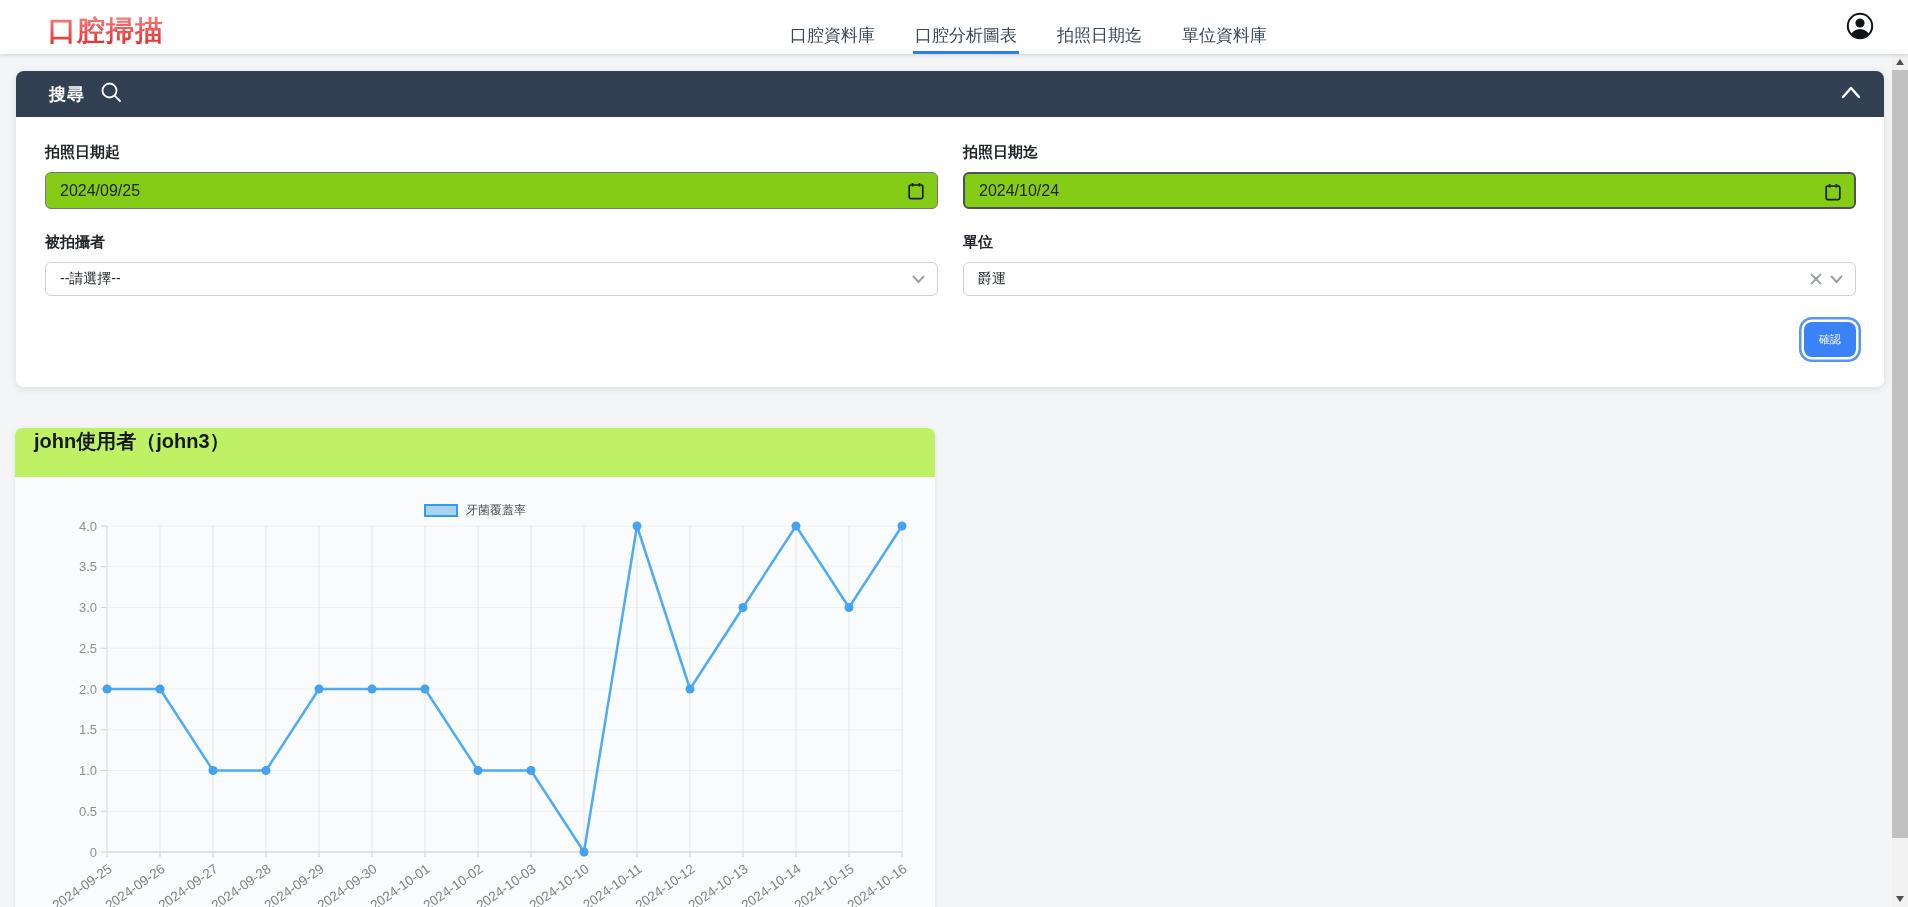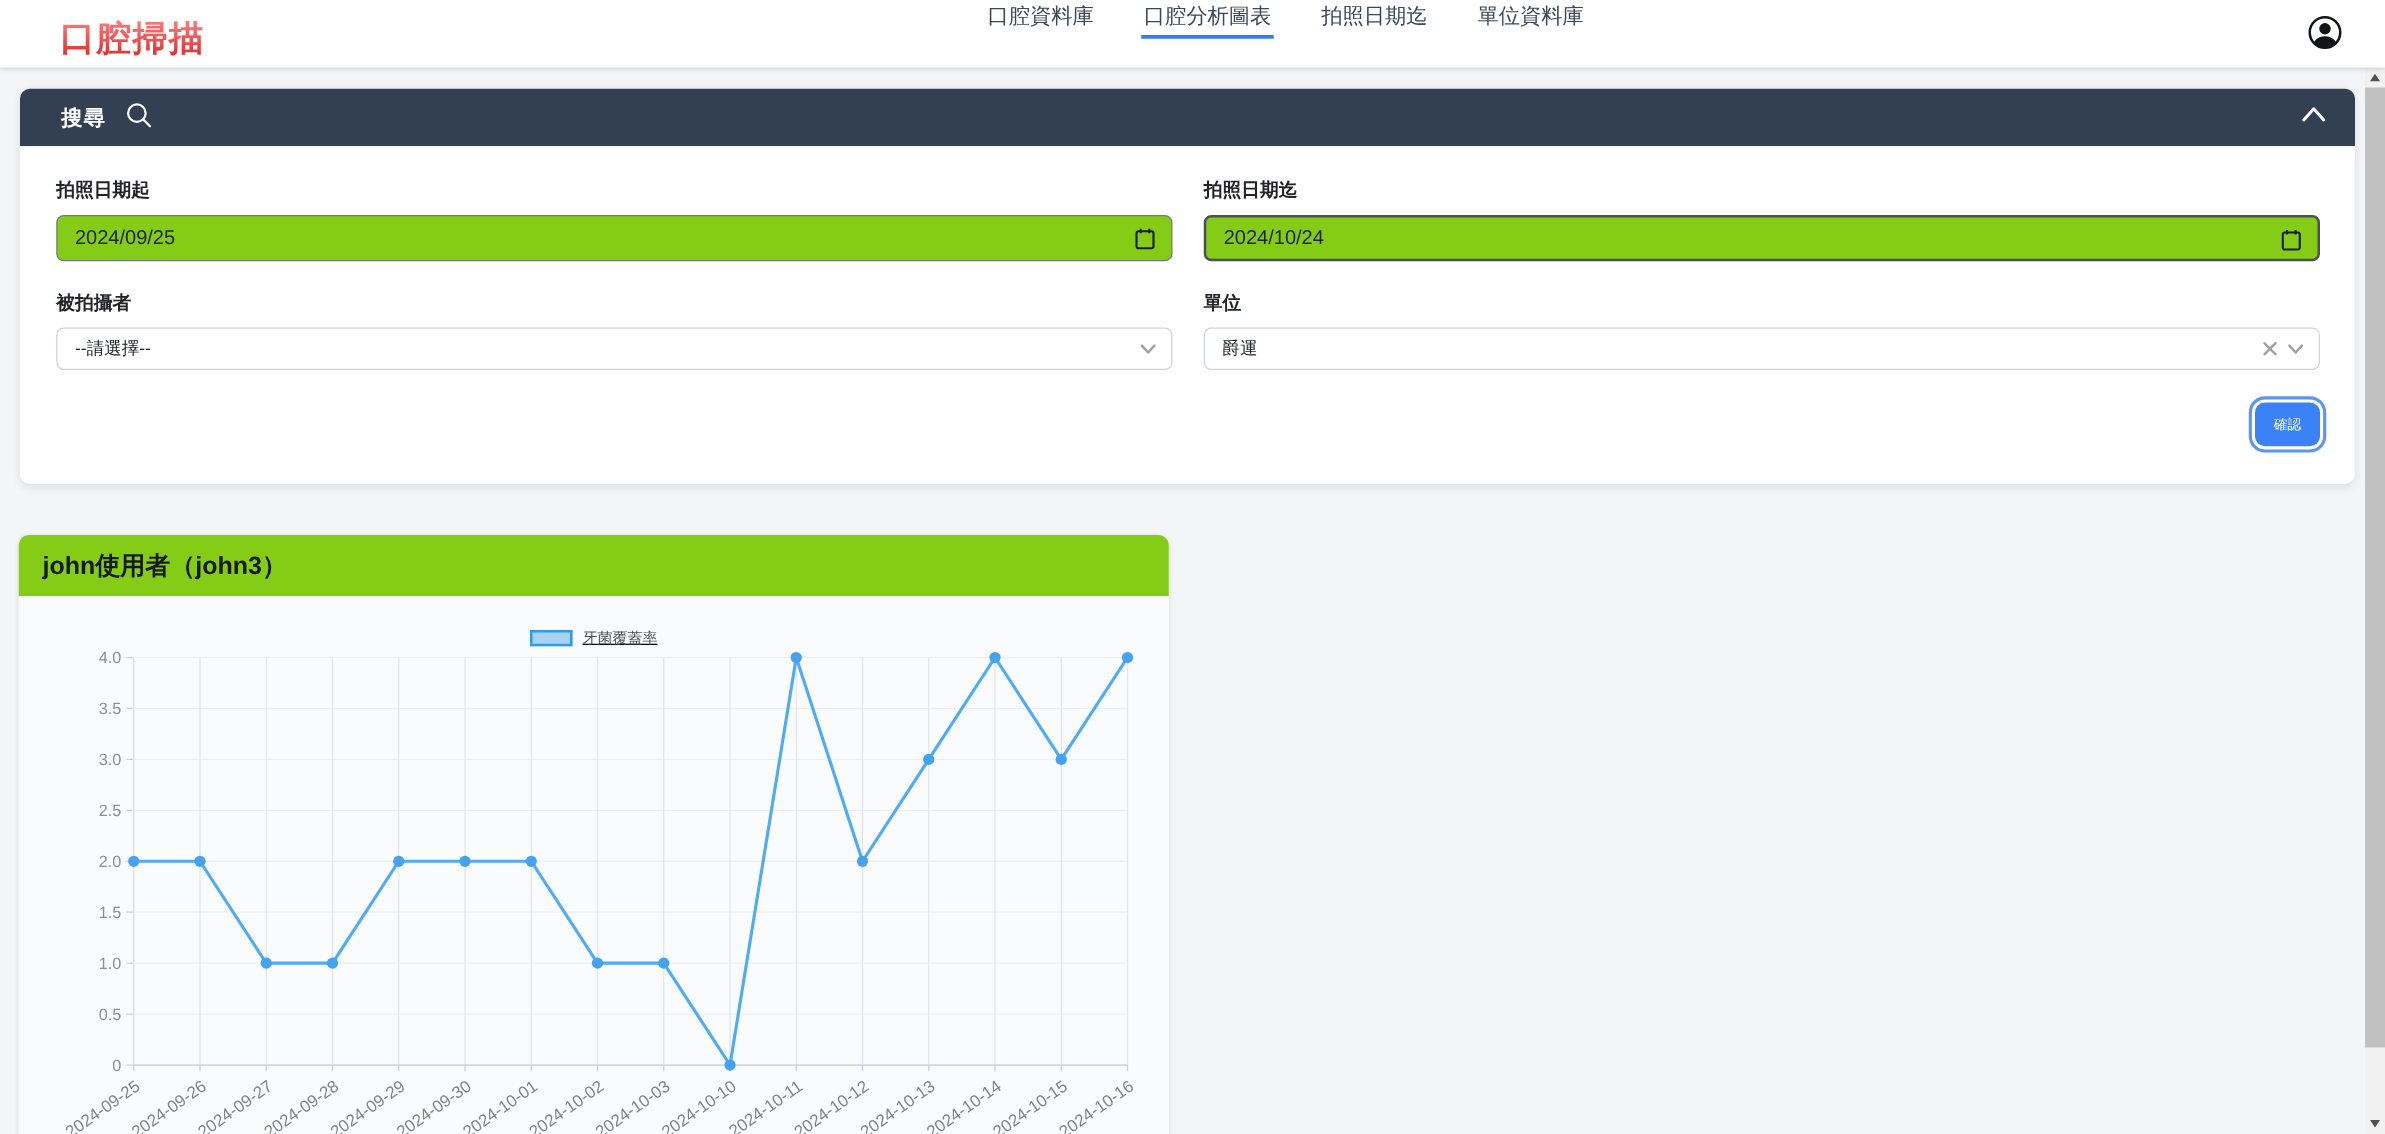--- a/index.html
+++ b/index.html
@@ -6,21 +6,21 @@
   html,body { width:1908px; height:907px; overflow:hidden; background:#f3f5f7;
               font-family:"Liberation Sans","DejaVu Sans",sans-serif; }
 
   
   .navbar { position:absolute; left:0; top:0; width:1908px; height:54px; background:#ffffff;
             box-shadow:0 1px 4px rgba(0,0,0,.15); z-index:5; }
   .logo { position:absolute; left:48px; top:12px; font-size:28px; font-weight:bold; letter-spacing:1px;
           background:linear-gradient(180deg,#ff8787 0%,#e03131 85%);
           -webkit-background-clip:text; background-clip:text; color:transparent; }
   .nav-items { position:absolute; left:788px; top:0; height:54px; display:flex; gap:36px; }
-  .nav-item { padding-top:1px; font-size:17px; color:#3a4757; cursor:pointer; }
+  .nav-item { padding-top:24px; font-size:17px; color:#3a4757; cursor:pointer; }
   .nav-item .lbl { display:inline-block; padding:0 2px 4px 2px; border-bottom:3px solid transparent; }
   .nav-item.active .lbl { border-bottom-color:#2f80ed; }
   .avatar { position:absolute; left:1845px; top:11px; width:30px; height:30px; }
 
   
   .panel { position:absolute; left:16px; top:71px; width:1868px; border-radius:8px;
            box-shadow:0 2px 8px rgba(0,0,0,.10); }
   .panel-header { height:46px; background:#333f52; border-radius:8px 8px 0 0;
                   display:flex; align-items:center; padding-left:11px; color:#fff; }
   .panel-title { font-size:17px; font-weight:bold; letter-spacing:1px;margin-left:22px; }
@@ -41,25 +41,25 @@
          color:#212529; cursor:pointer; }
   .sel .icons { position:absolute; right:12px; top:0; height:100%; display:flex; align-items:center; gap:8px; }
   .confirm-row { margin-top:26px; display:flex; justify-content:flex-end; }
   .btn-confirm { background:#3b82f6; color:#fff; font-size:11px; border:none; padding:10px 15px;
                  border-radius:8px; cursor:pointer; font-family:inherit;
                  box-shadow:0 0 0 2.5px #ffffff, 0 0 0 5px #5b94f5; }
 
   
   .card { position:absolute; left:15px; top:428px; width:920px; height:502px;
           border-radius:8px 8px 0 0; box-shadow:0 1px 4px rgba(0,0,0,.10); }
-  .card-header { height:49px; background:#84cc16; border-radius:8px 8px 0 0;
-                 display:flex; align-items:center; padding-left:19px; }
+  .card-header { height:49px; background:#bef264; border-radius:8px 8px 0 0;
+                 display:flex; align-items:flex-start; padding-left:19px; }
   .card-title { font-size:20px; font-weight:600; color:#16191c; }
   .card-body { background:#fafbfc; height:453px; padding-top:26px; }
-  .legend { display:flex; justify-content:center; align-items:center; gap:8px; height:14px;text-decoration:underline; }
+  .legend { display:flex; justify-content:center; align-items:center; gap:8px; height:14px; }
   .legend-swatch { width:34px; height:13px; background:#a8d4f2; border:2px solid #339af0; }
   .legend-label { font-size:12px; color:#4a4f55; }
   #chart-svg { display:block; margin-top:2px; }
 
   
   .scrollbar { position:absolute; right:0; top:54px; width:16px; height:853px; background:#f1f1f1; }
   .sb-arrow { position:absolute; left:0; width:16px; height:16px; display:flex; align-items:center; justify-content:center; }
   .sb-arrow.up { top:0; } .sb-arrow.down { bottom:0; }
   .tri-up { width:0; height:0; border-left:4px solid transparent; border-right:4px solid transparent;
             border-bottom:6px solid #505050; }

